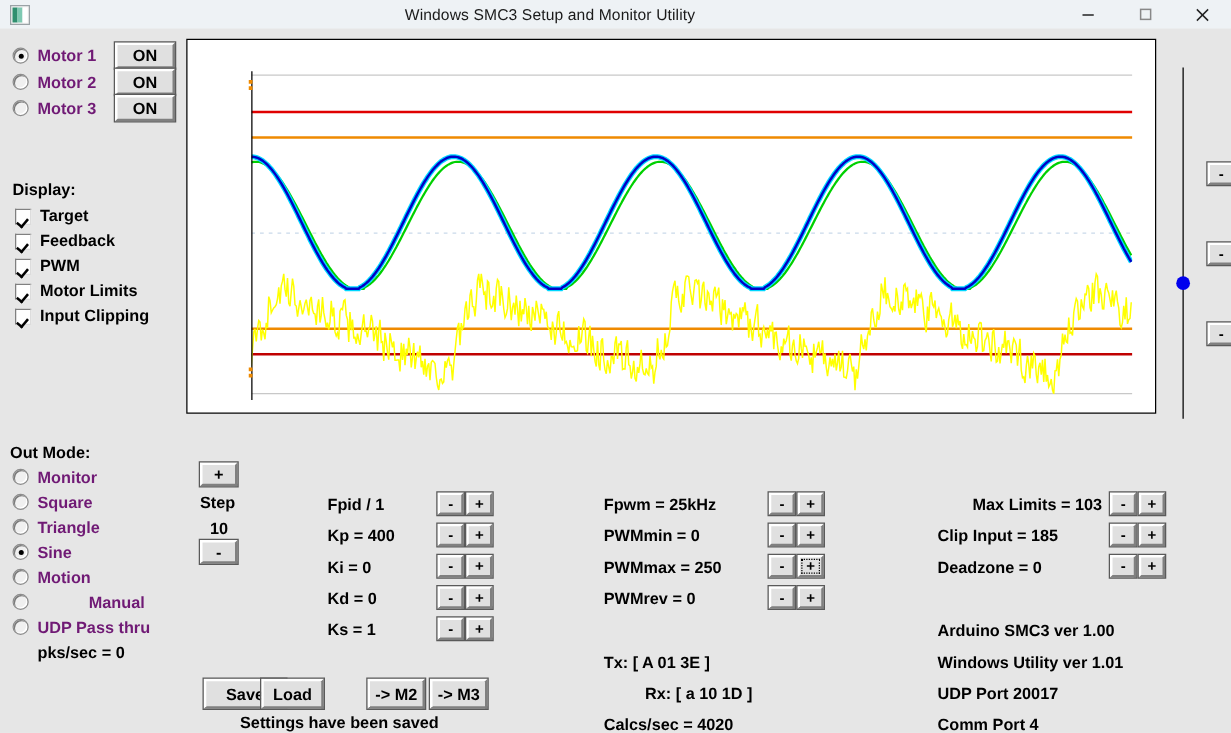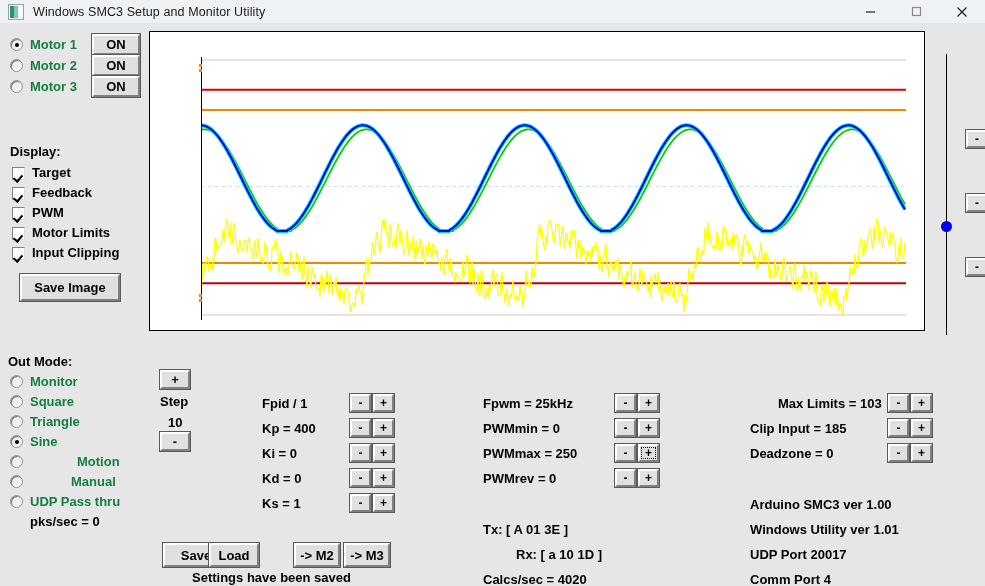--- a/index.html
+++ b/index.html
@@ -14,21 +14,21 @@
     position: relative;
     width: 985px; height: 586px;
     background: #e6e6e6;
   }
 
   
   .titlebar {
     position: absolute; left: 0; top: 0;
     width: 985px; height: 23px;
     background: #eef2f5;
-    display: flex; align-items: center;
+    display: flex; align-items: center; text-align: center;
   }
   .titlebar-icon {
     width: 16px; height: 16px;
     margin-left: 8px; margin-right: 9px;
     position: relative;
     background: #f4f4f4;
     border: 1px solid #9aa2a6;
     flex: 0 0 auto;
   }
   .titlebar-icon i {
@@ -76,21 +76,21 @@
     position: relative;
     flex: 0 0 auto;
     margin-right: 7px;
   }
   .radio.on::after {
     content: ""; position: absolute;
     left: 4px; top: 4px; width: 4px; height: 4px;
     border-radius: 50%; background: #000;
   }
   .radio-row .rt {
-    font-size: 13px; font-weight: bold; color: #15803d;
+    font-size: 13px; font-weight: bold; color: #701a75;
   }
 
   .check-row {
     position: absolute;
     display: flex; align-items: flex-end; white-space: nowrap;
   }
   .chk {
     width: 13px; height: 13px;
     background: #ffffff;
     border-top: 1px solid #808080;
@@ -221,41 +221,40 @@
     </div>
     <div class="check-row" style="left:12px; top:202px;">
       <span class="chk on"></span>
       <span class="ct">Motor Limits</span>
     </div>
     <div class="check-row" style="left:12px; top:222px;">
       <span class="chk on"></span>
       <span class="ct">Input Clipping</span>
     </div>
 
-    <div class="btn" style="left:20px; top:251px; width:100px; height:27px;">Save Image</div>
 
     <div class="lbl" style="left:8px; top:331px;">Out Mode:</div>
 
     <div class="radio-row" style="left:10px; top:351px;">
       <span class="radio"></span>
       <span class="rt">Monitor</span>
     </div>
     <div class="radio-row" style="left:10px; top:371px;">
       <span class="radio"></span>
       <span class="rt">Square</span>
     </div>
     <div class="radio-row" style="left:10px; top:391px;">
       <span class="radio"></span>
       <span class="rt">Triangle</span>
     </div>
     <div class="radio-row" style="left:10px; top:411px;">
       <span class="radio on"></span>
       <span class="rt">Sine</span>
     </div>
-    <div class="radio-row" style="left:10px; top:431px;gap:47px;">
+    <div class="radio-row" style="left:10px; top:431px;">
       <span class="radio"></span>
       <span class="rt">Motion</span>
     </div>
     <div class="radio-row" style="left:10px; top:451px;gap:41px;">
       <span class="radio"></span>
       <span class="rt">Manual</span>
     </div>
     <div class="radio-row" style="left:10px; top:471px;">
       <span class="radio"></span>
       <span class="rt">UDP Pass thru</span>

